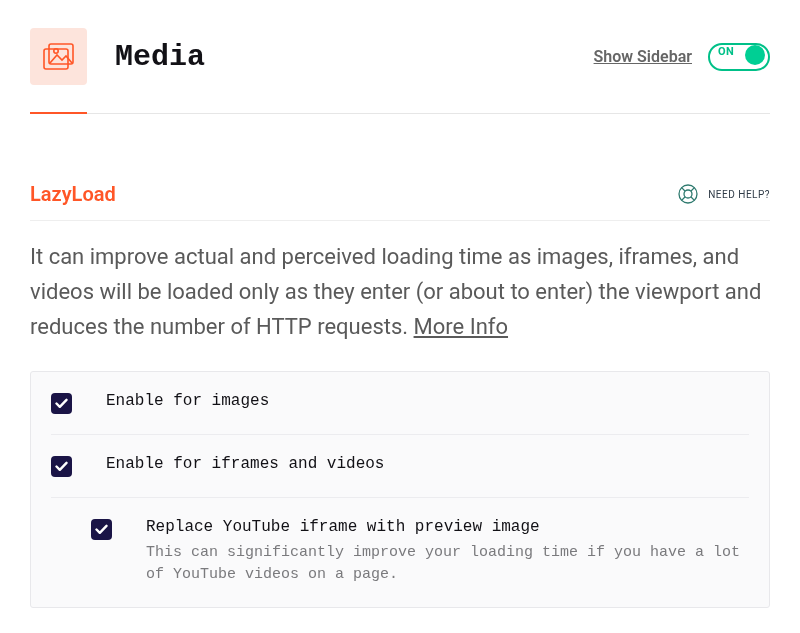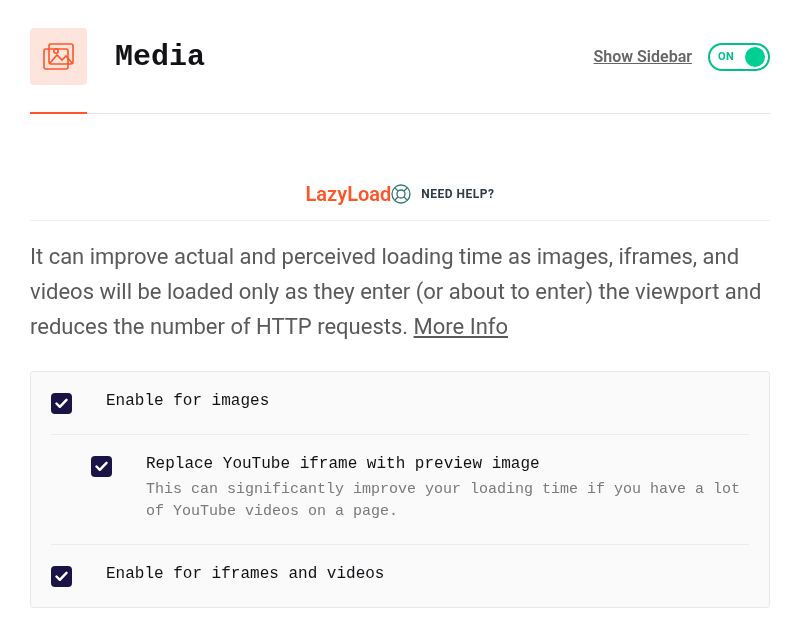--- a/index.html
+++ b/index.html
@@ -60,21 +60,21 @@
   font-weight: 600;
   color: #666;
   text-decoration: underline;
 }
 .toggle {
   width: 62px;
   height: 28px;
   border: 2px solid #00c088;
   border-radius: 999px;
   display: flex;
-  align-items: center;
+  align-items: flex-start;
   padding: 0 4px;
   position: relative;
   cursor: pointer;
 }
 .toggle-label {
   font-size: 11px;
   font-weight: 700;
   color: #00c088;
   margin-left: 4px;
   letter-spacing: 0.5px;
@@ -84,39 +84,39 @@
   height: 20px;
   background: #00cf94;
   border-radius: 50%;
   position: absolute;
   right: 3px;
 }
 
 .section-head {
   display: flex;
   align-items: center;
-  justify-content: center;
+  justify-content: space-between;
   margin-top: 68px;
   padding-bottom: 14px;
   border-bottom: 1px solid #eee;
 }
 .section-title {
   font-size: 20px;
   font-weight: 600;
   color: #ff5627;
 }
 .help-link {
   display: flex;
   align-items: center;
   gap: 10px;
   cursor: pointer;
 }
 .help-text {
-  font-size: 12px;
-  font-weight: 700;
+  font-size: 10px;
+  font-weight: 400;
   color: #2f3b47;
   letter-spacing: 0.5px;
 }
 
 .desc {
   margin-top: 18px;
   font-size: 22px;
   line-height: 1.6;
   color: #5a5a5a;
 }
@@ -220,36 +220,36 @@
       <div class="cbx">
         <svg width="13" height="11" viewBox="0 0 13 11" fill="none" stroke="#fff" stroke-width="2.4" stroke-linecap="round" stroke-linejoin="round">
             <path d="M1.5 5.5 L4.8 8.8 L11.5 1.8"></path>
           </svg>
       </div>
       <div class="opt-body">
         <div class="opt-label">Enable for images</div>
       </div>
     </div>
 
+    <div class="opt-row">
+      <div class="cbx">
+        <svg width="13" height="11" viewBox="0 0 13 11" fill="none" stroke="#fff" stroke-width="2.4" stroke-linecap="round" stroke-linejoin="round">
+            <path d="M1.5 5.5 L4.8 8.8 L11.5 1.8"></path>
+          </svg>
+      </div>
+      <div class="opt-body">
+        <div class="opt-label">Enable for iframes and videos</div>
+      </div>
+    </div>
+
     <div class="opt-row nested">
       <div class="cbx">
         <svg width="13" height="11" viewBox="0 0 13 11" fill="none" stroke="#fff" stroke-width="2.4" stroke-linecap="round" stroke-linejoin="round">
             <path d="M1.5 5.5 L4.8 8.8 L11.5 1.8"></path>
           </svg>
       </div>
       <div class="opt-body">
         <div class="opt-label">Replace YouTube iframe with preview image</div>
         <div class="opt-desc">This can significantly improve your loading time if you have a lot of YouTube videos on a page.</div>
       </div>
     </div>
-
-    <div class="opt-row">
-      <div class="cbx">
-        <svg width="13" height="11" viewBox="0 0 13 11" fill="none" stroke="#fff" stroke-width="2.4" stroke-linecap="round" stroke-linejoin="round">
-            <path d="M1.5 5.5 L4.8 8.8 L11.5 1.8"></path>
-          </svg>
-      </div>
-      <div class="opt-body">
-        <div class="opt-label">Enable for iframes and videos</div>
-      </div>
-    </div>
   </div>
 </div>
 
 </body></html>

